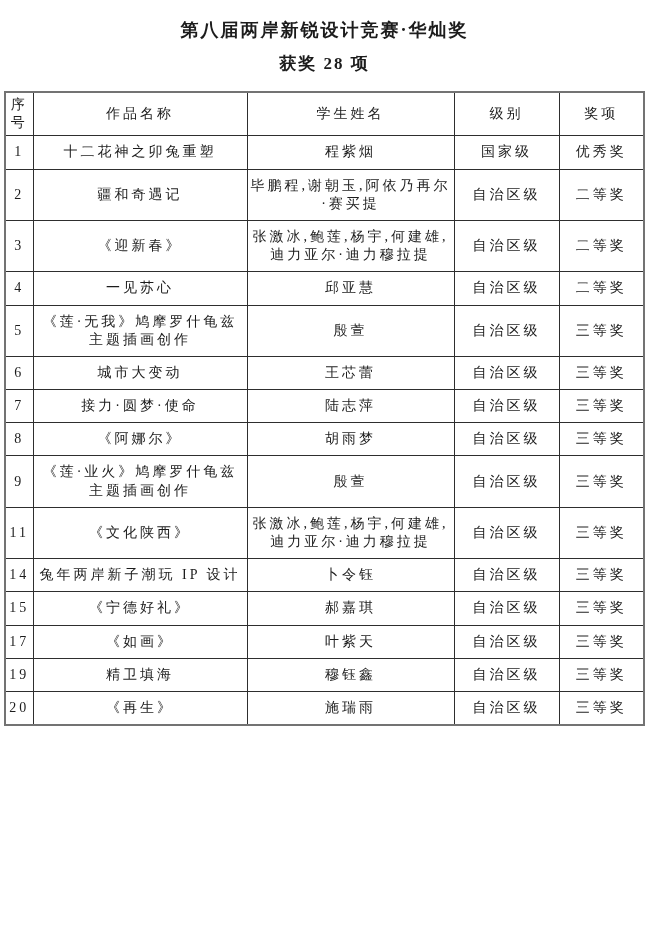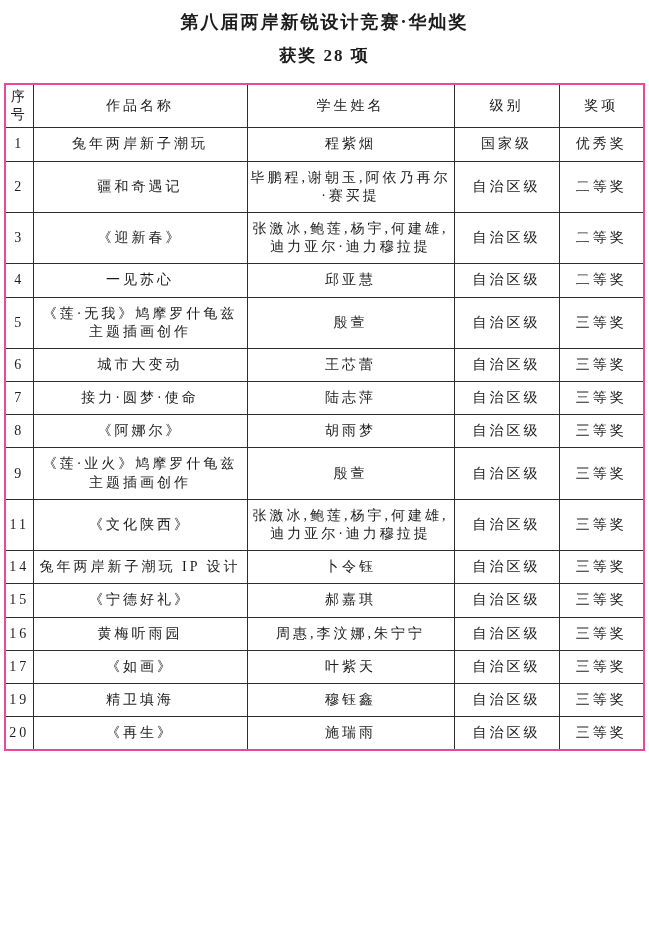--- a/index.html
+++ b/index.html
@@ -4,41 +4,41 @@
 <style>
   * { box-sizing: border-box; }
   html, body {
     margin: 0; padding: 0;
     width: 649px; height: 936px;
     background: #ffffff;
     font-family: "Liberation Serif", "DejaVu Serif", serif;
     color: #1c1c1c;
     overflow: hidden;
   }
-  .page { padding-top: 8px; }
+  .page { padding-top: 16px; }
   .doc-title {
     text-align: center;
     font-size: 18px;
     font-weight: bold;
     letter-spacing: 2px;
     margin: 2px 0 10px 0;
   }
   .doc-subtitle {
     text-align: center;
     font-size: 17px;
     font-weight: bold;
     letter-spacing: 2px;
     margin: 0 0 10px 0;
   }
   table.awards {
     border-collapse: collapse;
     table-layout: fixed;
     width: 639px;
     margin: 16px auto;
-    border: 2px solid #ec4899;
+    border: 2px solid #737373;
   }
   table.awards th, table.awards td {
     border: 1px solid #2e2e2e;
     text-align: center;
     vertical-align: middle;
     font-size: 14px;
     line-height: 1.3;
     letter-spacing: 3px;
     padding: 7px 2px;
     word-break: break-all;
@@ -71,21 +71,21 @@
           <th>序号</th>
           <th>作品名称</th>
           <th>学生姓名</th>
           <th>级别</th>
           <th>奖项</th>
         </tr>
     </thead>
     <tbody>
         <tr>
           <td>1</td>
-          <td>兔年两岸新子潮玩</td>
+          <td>十二花神之卯兔重塑</td>
           <td>程紫烟</td>
           <td>国家级</td>
           <td>优秀奖</td>
         </tr>
         <tr>
           <td>2</td>
           <td>疆和奇遇记</td>
           <td>毕鹏程,谢朝玉,阿依乃再尔·赛买提</td>
           <td>自治区级</td>
           <td>二等奖</td>
@@ -154,27 +154,20 @@
           <td>三等奖</td>
         </tr>
         <tr>
           <td>15</td>
           <td>《宁德好礼》</td>
           <td>郝嘉琪</td>
           <td>自治区级</td>
           <td>三等奖</td>
         </tr>
         <tr>
-          <td>16</td>
-          <td>黄梅听雨园</td>
-          <td>周惠,李汶娜,朱宁宁</td>
-          <td>自治区级</td>
-          <td>三等奖</td>
-        </tr>
-        <tr>
           <td>17</td>
           <td>《如画》</td>
           <td>叶紫天</td>
           <td>自治区级</td>
           <td>三等奖</td>
         </tr>
         <tr>
           <td>19</td>
           <td>精卫填海</td>
           <td>穆钰鑫</td>

